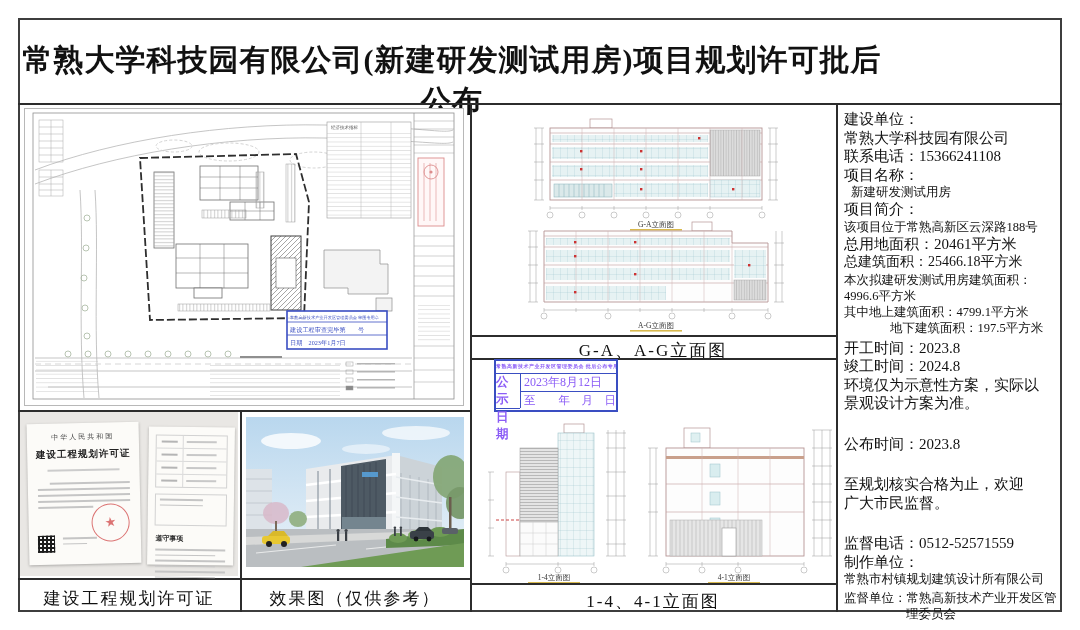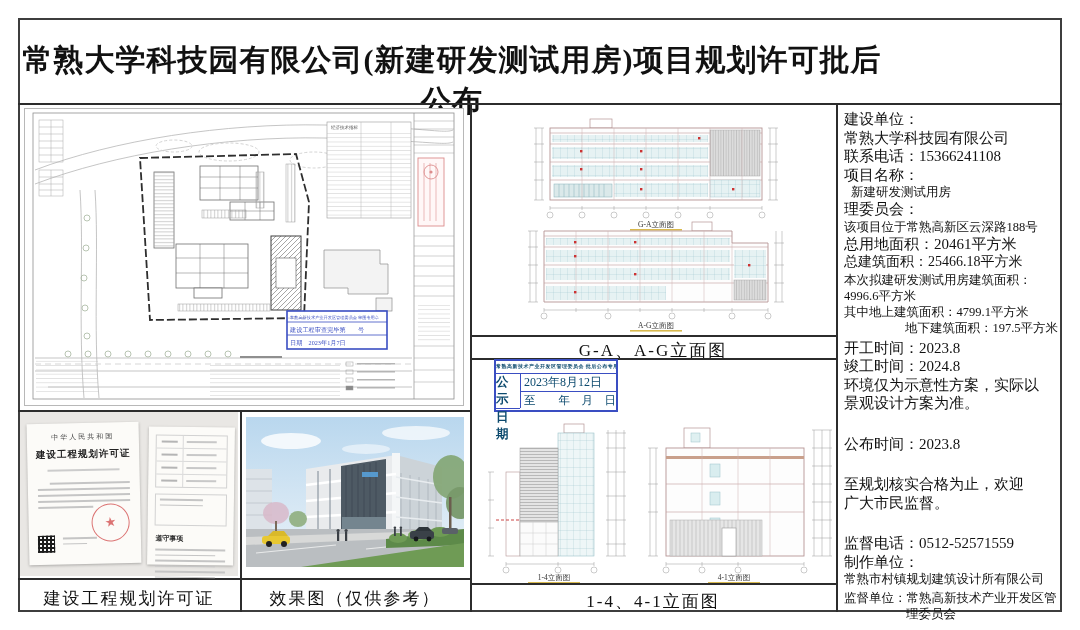--- a/index.html
+++ b/index.html
@@ -13,27 +13,27 @@
   
   .page-title{left:18px;top:40px;width:868px;text-align:center;font-size:30px;font-weight:bold;letter-spacing:1px;}
   
   .cap{font-size:17px;text-align:center;letter-spacing:2px;}
   
   .info-panel{left:844px;top:110px;width:214px;font-size:15px;line-height:18.5px;}
   .info-panel div{white-space:nowrap;}
   .sm{font-size:12.5px;line-height:16px;}
   .md{font-size:14px;}
   .ind1{padding-left:7px;}
-  .ind4{padding-left:46px;text-align:right;}
+  .ind4{padding-left:46px;}
   .ind6{padding-left:62px;}
   .mt1{margin-top:3px;}
   .mt2{margin-top:22px;}
   
   .pub-stamp{left:494px;top:359px;width:124px;height:53px;border:2.5px solid #3a4ec2;box-sizing:border-box;
-             background:rgba(255,255,255,.88);color:#0c4a6e;z-index:5;}
+             background:rgba(255,255,255,.88);color:#8b5cf6;z-index:5;}
   .pub-head{height:12px;border-bottom:1.5px solid #3a4ec2;font-size:5px;font-weight:bold;line-height:12px;
             text-align:center;white-space:nowrap;overflow:hidden;letter-spacing:.5px;}
   .pub-body{display:flex;height:34px;}
   .pub-labels{width:35px;border-right:1.5px solid #3a4ec2;display:flex;flex-direction:column;}
   .pub-label{flex:1;display:flex;align-items:center;justify-content:center;font-size:12.5px;font-weight:bold;letter-spacing:2px;}
   .pub-label.first{border-bottom:1.5px solid #3a4ec2;}
   .pub-values{flex:1;display:flex;flex-direction:column;}
   .pub-value{flex:1;display:flex;align-items:center;padding-left:3px;font-size:11.5px;white-space:nowrap;}
   .pub-value.first{border-bottom:1.5px solid #3a4ec2;font-size:12px;}
   
@@ -558,21 +558,21 @@
   </g>
 </svg>
 <div class="abs cap" style="left:240px;top:587px;width:230px;">效果图（仅供参考）</div>
 
 <div class="abs info-panel">
   <div>建设单位：</div>
   <div>常熟大学科技园有限公司</div>
   <div>联系电话：15366241108</div>
   <div>项目名称：</div>
   <div class="sm ind1">新建研发测试用房</div>
-  <div>理委员会：</div>
+  <div>项目简介：</div>
   <div class="sm">该项目位于常熟高新区云深路188号</div>
   <div>总用地面积：20461平方米</div>
   <div class="md">总建筑面积：25466.18平方米</div>
   <div class="sm">本次拟建研发测试用房建筑面积：</div>
   <div class="sm">4996.6平方米</div>
   <div class="sm">其中地上建筑面积：4799.1平方米</div>
   <div class="sm ind4">地下建筑面积：197.5平方米</div>
   <div class="mt1">开工时间：2023.8</div>
   <div>竣工时间：2024.8</div>
   <div>环境仅为示意性方案，实际以</div>

